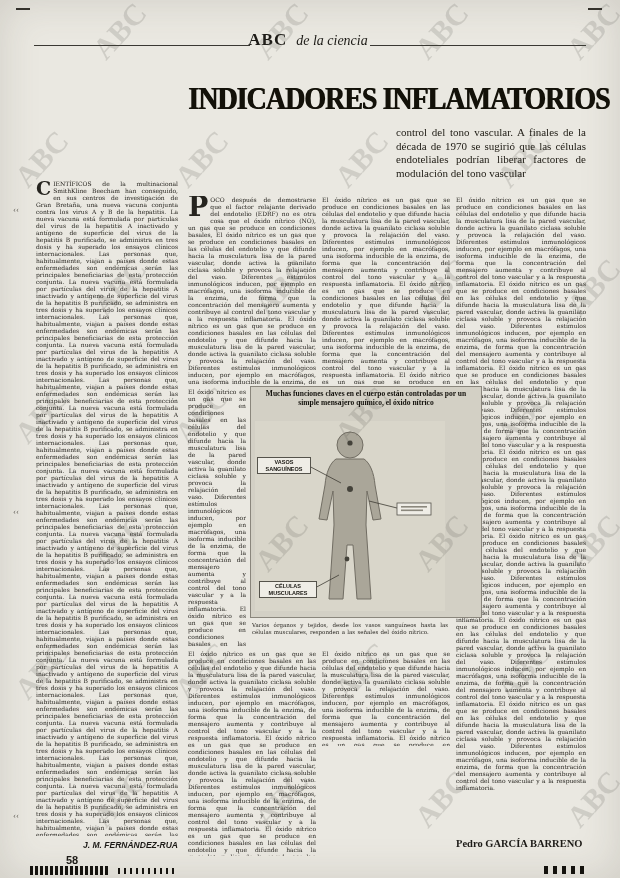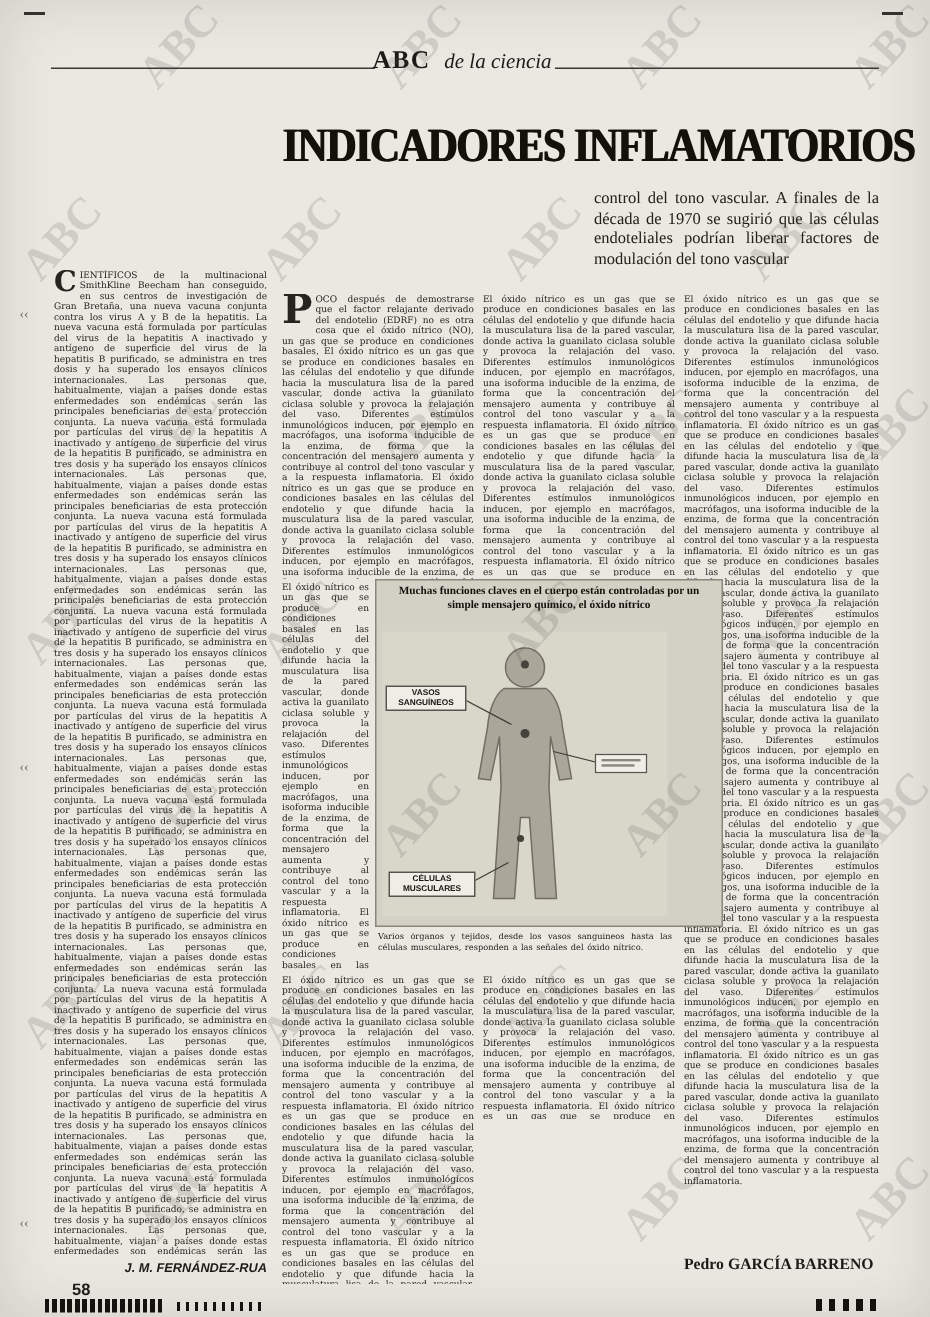--- a/index.html
+++ b/index.html
@@ -41,21 +41,21 @@
     overflow:hidden;word-spacing:0.6px;
   }
   .left-body{position:absolute;top:180px;left:36px;width:142px;height:656px;}
   .dcap{float:left;font-weight:bold;font-size:19px;line-height:16px;padding:0 2px 0 0;}
   .dcap.big{font-size:27px;line-height:22px;}
   .left-byline{
     position:absolute;top:840px;left:36px;width:142px;text-align:right;
     font-family:"Liberation Sans",sans-serif;font-weight:bold;font-size:8.5px;font-style:italic;
   }
   .page-number{
-    position:absolute;top:854px;left:12px;
+    position:absolute;top:854px;left:30px;
     font-family:"Liberation Sans",sans-serif;font-weight:bold;font-size:11px;padding-left:36px;
   }
   
   .main-headline{
     position:absolute;top:80px;left:188px;width:400px;text-align:center;
     font-weight:bold;font-size:28px;letter-spacing:-1px;white-space:nowrap;
     transform:scaleY(1.14);transform-origin:top;
     text-shadow:0.8px 0 currentColor;color:#131109;
   }
   .standfirst{position:absolute;top:126px;width:190px;font-size:11px;line-height:13.5px;text-align:justify;color:#232019;}

